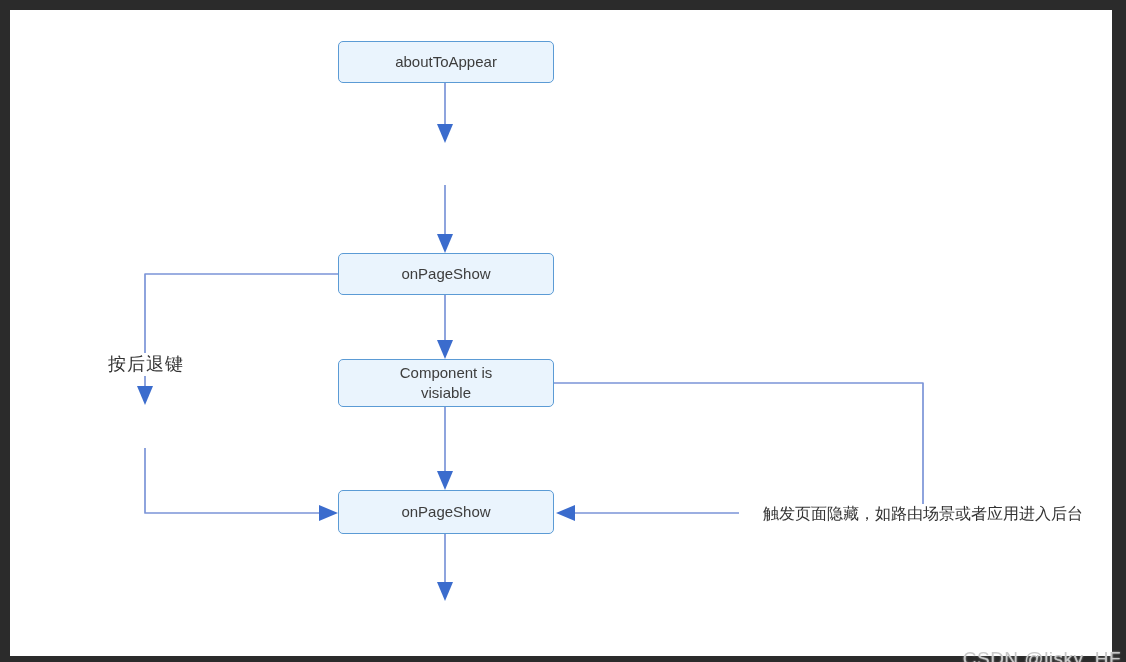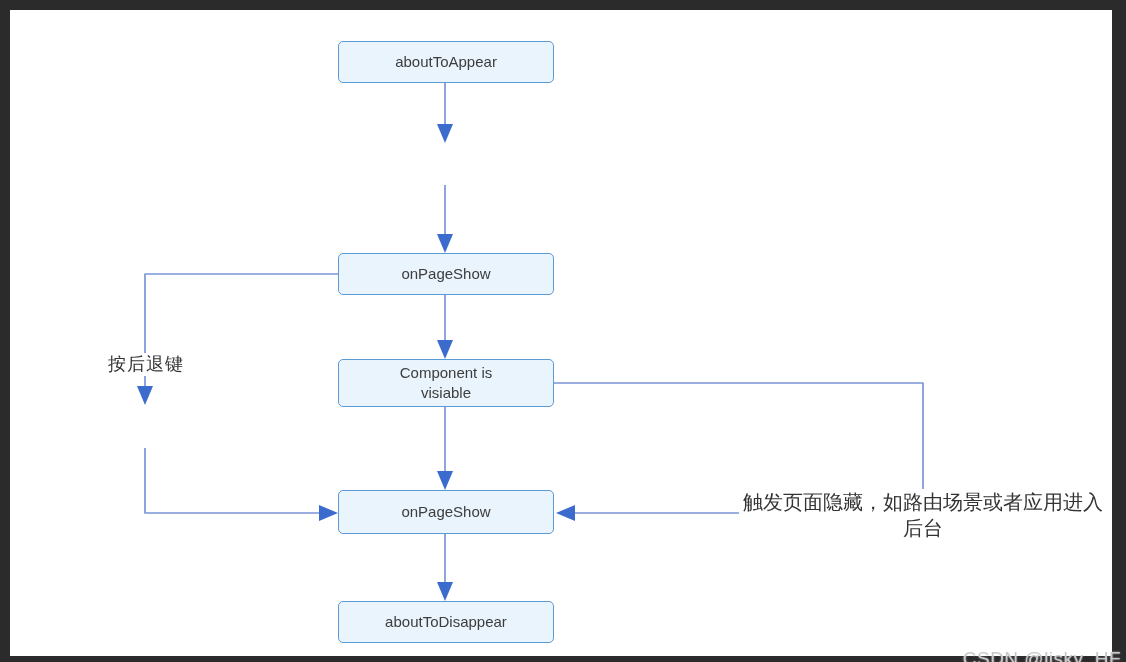--- a/index.html
+++ b/index.html
@@ -41,21 +41,21 @@
   #n-onPageShow{top:243px;}
   #n-componentVisible{top:349px;height:48px;}
   #n-onBackPress{left:27px;top:395px;height:43px;}
   #n-onPageHide{top:480px;height:44px;}
   #n-aboutToDisappear{top:591px;}
   .edge-label{
     position:absolute;background:var(--canvas-bg);color:var(--edge-text);
     text-align:center;line-height:1.3;margin-top:35px;
   }
   .edge-label.back{left:88px;top:308px;width:96px;font-size:18px;letter-spacing:1px;}
-  .edge-label.hide{left:729px;top:444px;width:368px;font-size:20px;}
+  .edge-label.hide{left:729px;top:459px;width:368px;font-size:16px;}
   .watermark{
     position:absolute;right:5px;top:648px;
     font-size:19px;color:var(--watermark);
     letter-spacing:.5px;
     text-shadow:0 0 2px rgba(255,255,255,.7);
   }
 </style>
 </head>
 <body>
 
@@ -92,21 +92,20 @@
 
 
   <div class="node" id="n-onPageShow">onPageShow</div>
 
   <div class="node" id="n-componentVisible">Component is
 visiable</div>
 
 
   <div class="node" id="n-onPageHide">onPageShow</div>
 
-  <div class="node" id="n-aboutToDisappear">aboutToDisappear</div>
 
   <div class="edge-label back">按后退键</div>
 
   <div class="edge-label hide">触发页面隐藏，如路由场景或者应用进入后台</div>
 
 </div>
 
 <div class="watermark">CSDN @lisky_HF</div>
 
 </body></html>

